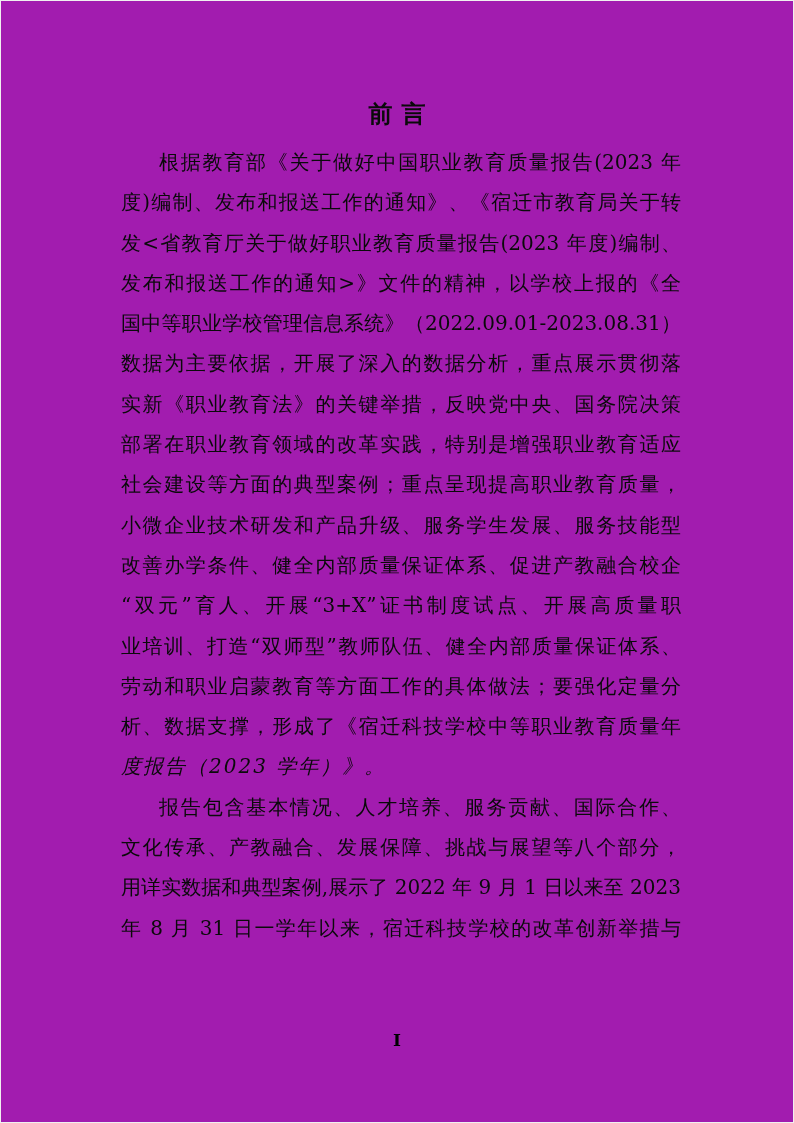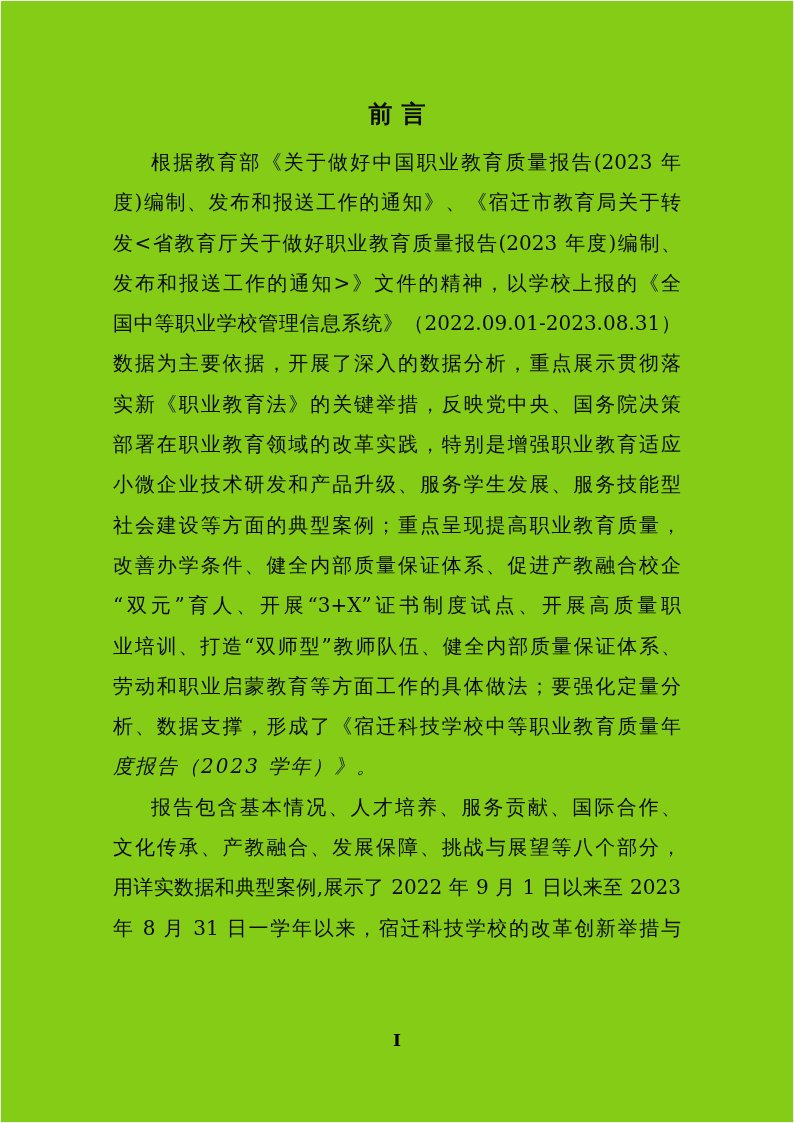--- a/index.html
+++ b/index.html
@@ -12,21 +12,21 @@
     height: 1123px;
     background: #ffffff;
     position: relative;
     overflow: hidden;
     font-family: "DejaVu Serif", "Liberation Serif", serif;
     color: #111111;
   }
   .page {
     position: absolute;
     inset: 0;
-    background: #84cc16;
+    background: #a21caf;
     box-shadow: inset 0 0 0 1px #f0f0f0; 
   }
 
   
   .doc-title {
     position: absolute;
     top: 98px;
     left: 0;
     width: 100%;
     margin: 0;
@@ -51,20 +51,21 @@
     margin: 0;
     padding: 0;
   }
   .line {
     height: 40.3px;
     line-height: 40.3px;
     overflow: hidden;
     text-align: justify;
     text-align-last: justify;
     text-justify: inter-character;
+    margin-left: 8px;
   }
   .line.first-line {
     text-indent: 38px;
   }
   .line.para-end {
     text-align: left;
     text-align-last: left;
     letter-spacing: 2px;
     font-style: italic;
   }
@@ -93,22 +94,22 @@
   <div class="doc-body" id="doc-body">
       <div class="paragraph">
         <div class="line first-line">根据教育部《关于做好中国职业教育质量报告(2023 年</div>
         <div class="line">度)编制、发布和报送工作的通知》、《宿迁市教育局关于转</div>
         <div class="line">发&lt;省教育厅关于做好职业教育质量报告(2023 年度)编制、</div>
         <div class="line">发布和报送工作的通知&gt;》文件的精神，以学校上报的《全</div>
         <div class="line">国中等职业学校管理信息系统》（2022.09.01-2023.08.31）的</div>
         <div class="line">数据为主要依据，开展了深入的数据分析，重点展示贯彻落</div>
         <div class="line">实新《职业教育法》的关键举措，反映党中央、国务院决策</div>
         <div class="line">部署在职业教育领域的改革实践，特别是增强职业教育适应</div>
+        <div class="line">社会建设等方面的典型案例；重点呈现提高职业教育质量，</div>
         <div class="line">小微企业技术研发和产品升级、服务学生发展、服务技能型</div>
-        <div class="line">社会建设等方面的典型案例；重点呈现提高职业教育质量，</div>
         <div class="line">改善办学条件、健全内部质量保证体系、促进产教融合校企</div>
         <div class="line">“双元”育人、开展“3+X”证书制度试点、开展高质量职</div>
         <div class="line">业培训、打造“双师型”教师队伍、健全内部质量保证体系、</div>
         <div class="line">劳动和职业启蒙教育等方面工作的具体做法；要强化定量分</div>
         <div class="line">析、数据支撑，形成了《宿迁科技学校中等职业教育质量年</div>
         <div class="line para-end">度报告（2023 学年）》。</div>
       </div>
       <div class="paragraph">
         <div class="line first-line">报告包含基本情况、人才培养、服务贡献、国际合作、</div>
         <div class="line">文化传承、产教融合、发展保障、挑战与展望等八个部分，</div>

